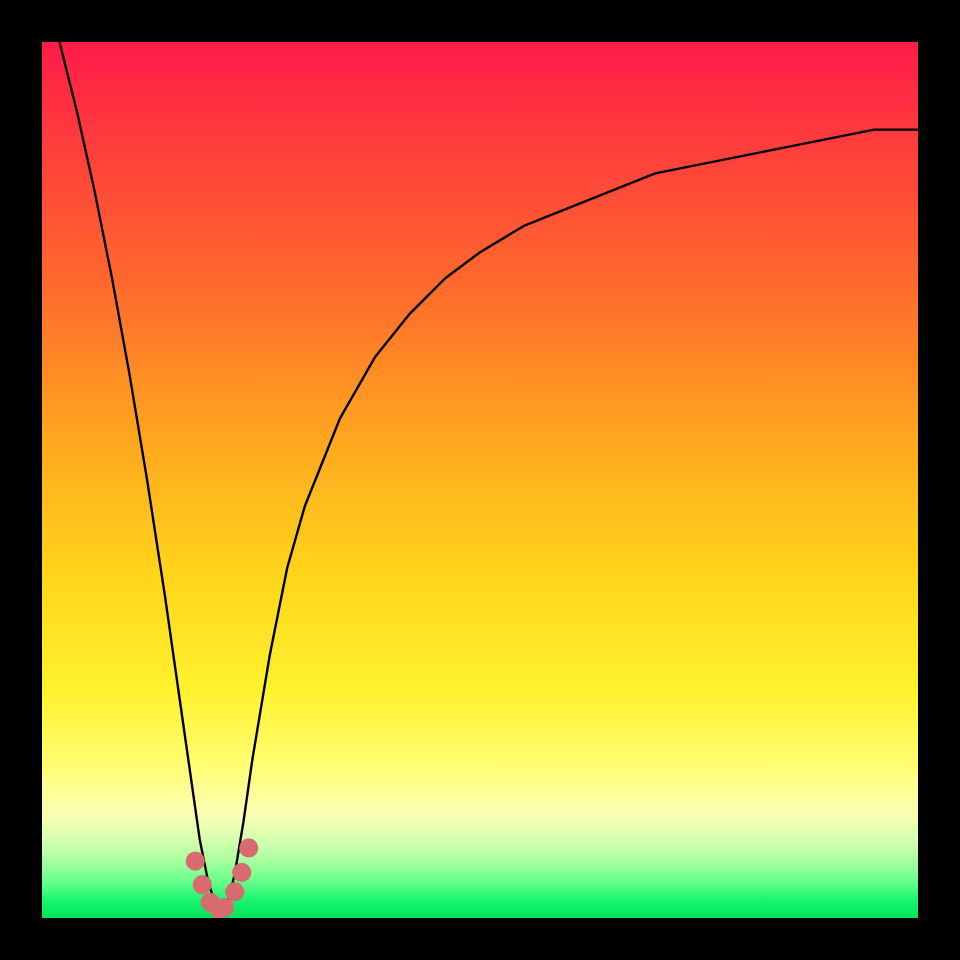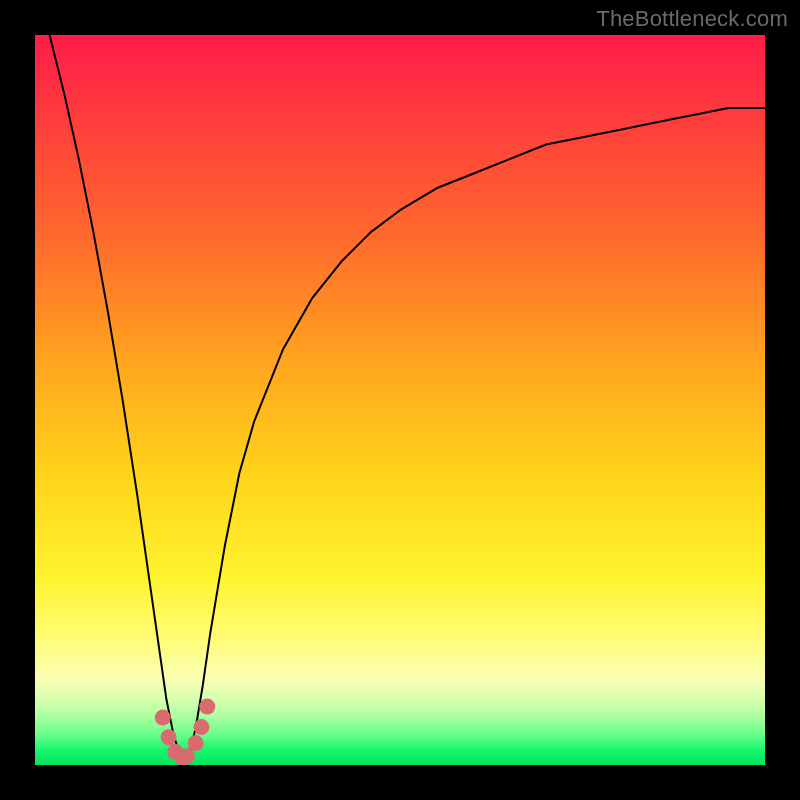--- a/index.html
+++ b/index.html
@@ -72,14 +72,13 @@
           <circle cx="133.59" cy="702.26" r="8" fill="#d96a6f"></circle>
           <circle cx="140.16" cy="716.86" r="8" fill="#d96a6f"></circle>
           <circle cx="147.46" cy="722.70" r="8" fill="#d96a6f"></circle>
           <circle cx="151.84" cy="721.24" r="8" fill="#d96a6f"></circle>
           <circle cx="160.60" cy="708.10" r="8" fill="#d96a6f"></circle>
           <circle cx="166.44" cy="692.04" r="8" fill="#d96a6f"></circle>
           <circle cx="172.28" cy="671.60" r="8" fill="#d96a6f"></circle>
         </g>
     </svg>
   </div>
-  <div class="watermark">TheBottleneck.com</div>
 </div>
 
 </body></html>

